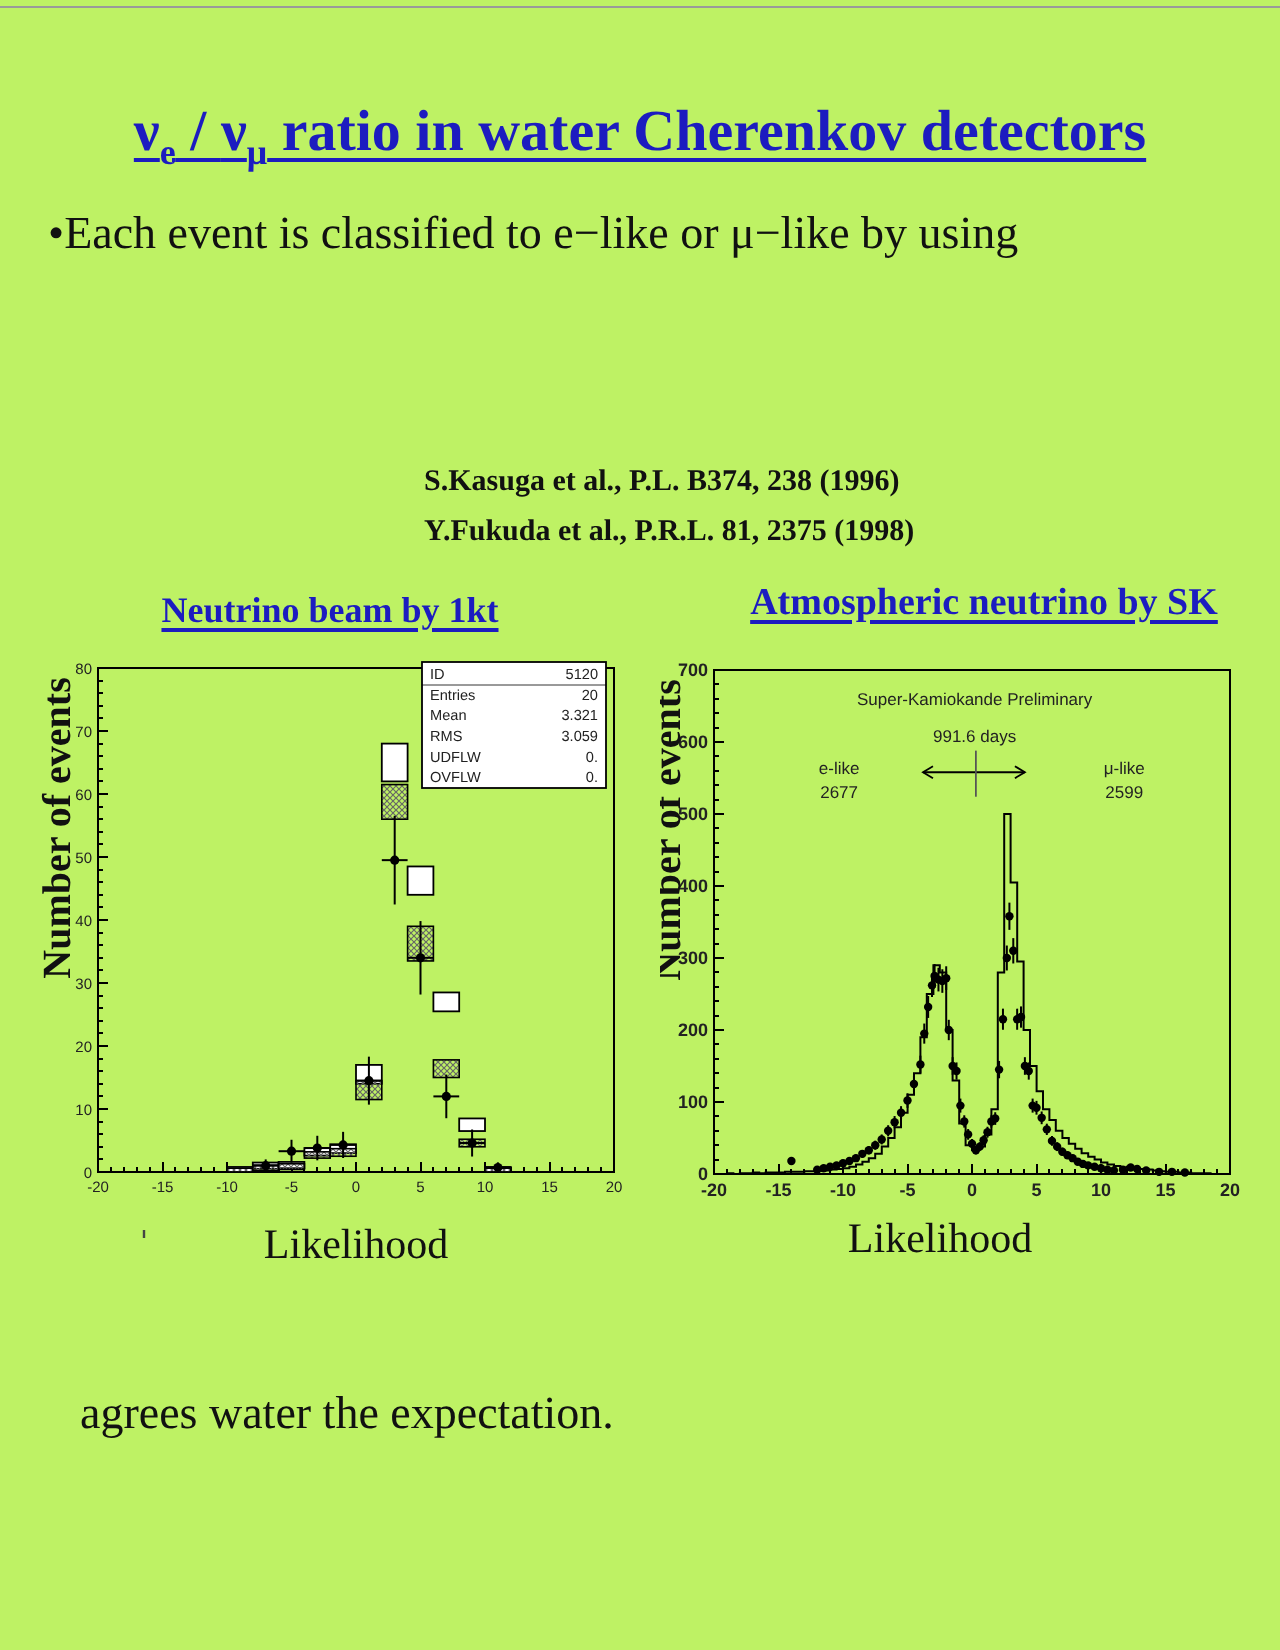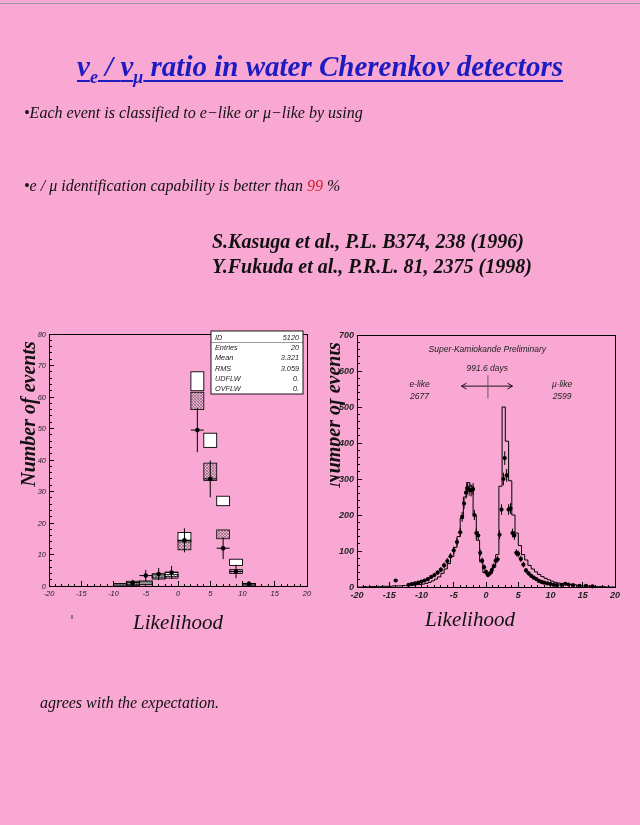--- a/index.html
+++ b/index.html
@@ -1,50 +1,51 @@
 <!DOCTYPE html>
 <html><head>
 <meta charset="utf-8">
 <style>
   html,body{margin:0;padding:0;background:#e8e8e8;}
-  .slide{position:relative;width:640px;height:825px;background:#f9a8d4;overflow:hidden;
-         font-family:"Liberation Serif", serif;color:#111;font-style:italic;}
+  .slide{position:relative;width:640px;height:825px;background:#bef264;overflow:hidden;
+         font-family:"Liberation Serif", serif;color:#111;}
   .top-line{position:absolute;top:3px;left:0;width:640px;height:1px;background:#9a9a9a;}
   .title{position:absolute;top:50px;left:0;width:640px;text-align:center;margin:0;
          font-size:29px;font-weight:bold;color:#1c1cc0;
          text-decoration:underline;text-decoration-thickness:2px;text-underline-offset:4px;}
   .title sub{font-size:0.62em;}
-  .bullet-line{position:absolute;margin:0;font-size:16px;color:#111;white-space:nowrap;}
+  .bullet-line{position:absolute;margin:0;font-size:23px;color:#111;white-space:nowrap;}
   .hl{color:#cc2020;}
-  .refs{position:absolute;left:212px;top:229px;font-size:20px;font-weight:600;line-height:25px;}
+  .refs{position:absolute;left:212px;top:229px;font-size:15px;font-weight:600;line-height:25px;}
   .chart-title{position:absolute;margin:0;font-weight:bold;color:#1c1cc0;text-align:center;
          text-decoration:underline;text-decoration-thickness:1.5px;text-underline-offset:3px;}
   #ct-left{left:40px;top:295px;width:250px;font-size:18px;}
   #ct-right{left:358px;top:291px;width:268px;font-size:19px;}
   .chart-box{position:absolute;}
   #chart1{left:15px;top:321px;width:302px;height:320px;}
   #chart2{left:330px;top:320px;width:303px;height:320px;}
   svg{display:block;}
 </style>
 </head>
 <body>
 
 <div class="slide">
   <div class="top-line"></div>
 
   <h1 class="title"><span>ν</span><sub>e</sub><span> / </span><span>ν</span><sub>μ</sub><span> ratio in water Cherenkov detectors</span></h1>
 
   <p class="bullet-line" style="left:24px;top:104px;"><span>•</span><span>Each event is classified to e−like or μ−like by using</span></p>
-  <p class="bullet-line" style="left:24px;top:177px;"><span>•</span><span>e / μ identification capability is better than </span><span class="hl">99</span><span> %</span></p>
 
   <div class="refs">
     <div>S.Kasuga et al., P.L. B374, 238 (1996)</div>
     <div>Y.Fukuda et al., P.R.L. 81, 2375 (1998)</div>
   </div>
 
+  <h2 class="chart-title" id="ct-left">Neutrino beam by 1kt</h2>
+  <h2 class="chart-title" id="ct-right">Atmospheric neutrino by SK</h2>
 
   <div class="chart-box" id="chart1">
       <svg width="302" height="320" viewBox="0 0 302 320">
         <defs>
           <pattern id="xh" width="3" height="3" patternUnits="userSpaceOnUse">
             <path d="M0 0L3 3M3 0L0 3" stroke="#666" stroke-width="0.6"></path>
           </pattern>
         </defs>
         <g stroke="#000" stroke-width="1" shape-rendering="crispEdges">
           <rect x="34" y="13" width="258" height="252" fill="none"></rect>
@@ -468,14 +469,14 @@
         <text x="232.11" y="79.08000000000001" text-anchor="middle" font-family="&quot;Liberation Sans&quot;,sans-serif" font-size="8.5" fill="#222">2599</text>
         <line x1="131.49" y1="66.12" x2="182.44500000000002" y2="66.12" stroke="#000" stroke-width="0.9"></line>
         <path d="M136.49 63.120000000000005L131.49 66.12L136.49 69.12" fill="none" stroke="#000" stroke-width="0.9"></path>
         <path d="M177.44500000000002 63.120000000000005L182.44500000000002 66.12L177.44500000000002 69.12" fill="none" stroke="#000" stroke-width="0.9"></path>
         <line x1="157.935" y1="78.36000000000001" x2="157.935" y2="55.32000000000002" stroke="#555" stroke-width="0.9"></line>
         <text x="140" y="306" text-anchor="middle" font-family="&quot;Liberation Serif&quot;,serif" font-size="21" fill="#111">Likelihood</text>
         <text transform="translate(10 95) rotate(-90)" text-anchor="middle" font-family="&quot;Liberation Serif&quot;,serif" font-size="20" font-weight="600" fill="#111">Number of events</text>
       </svg>
     </div>
 
-  <p class="bullet-line" style="left:40px;top:694px;"><span>agrees with the expectation.</span></p>
+  <p class="bullet-line" style="left:40px;top:694px;"><span>agrees water the expectation.</span></p>
 </div>
 
 </body></html>

